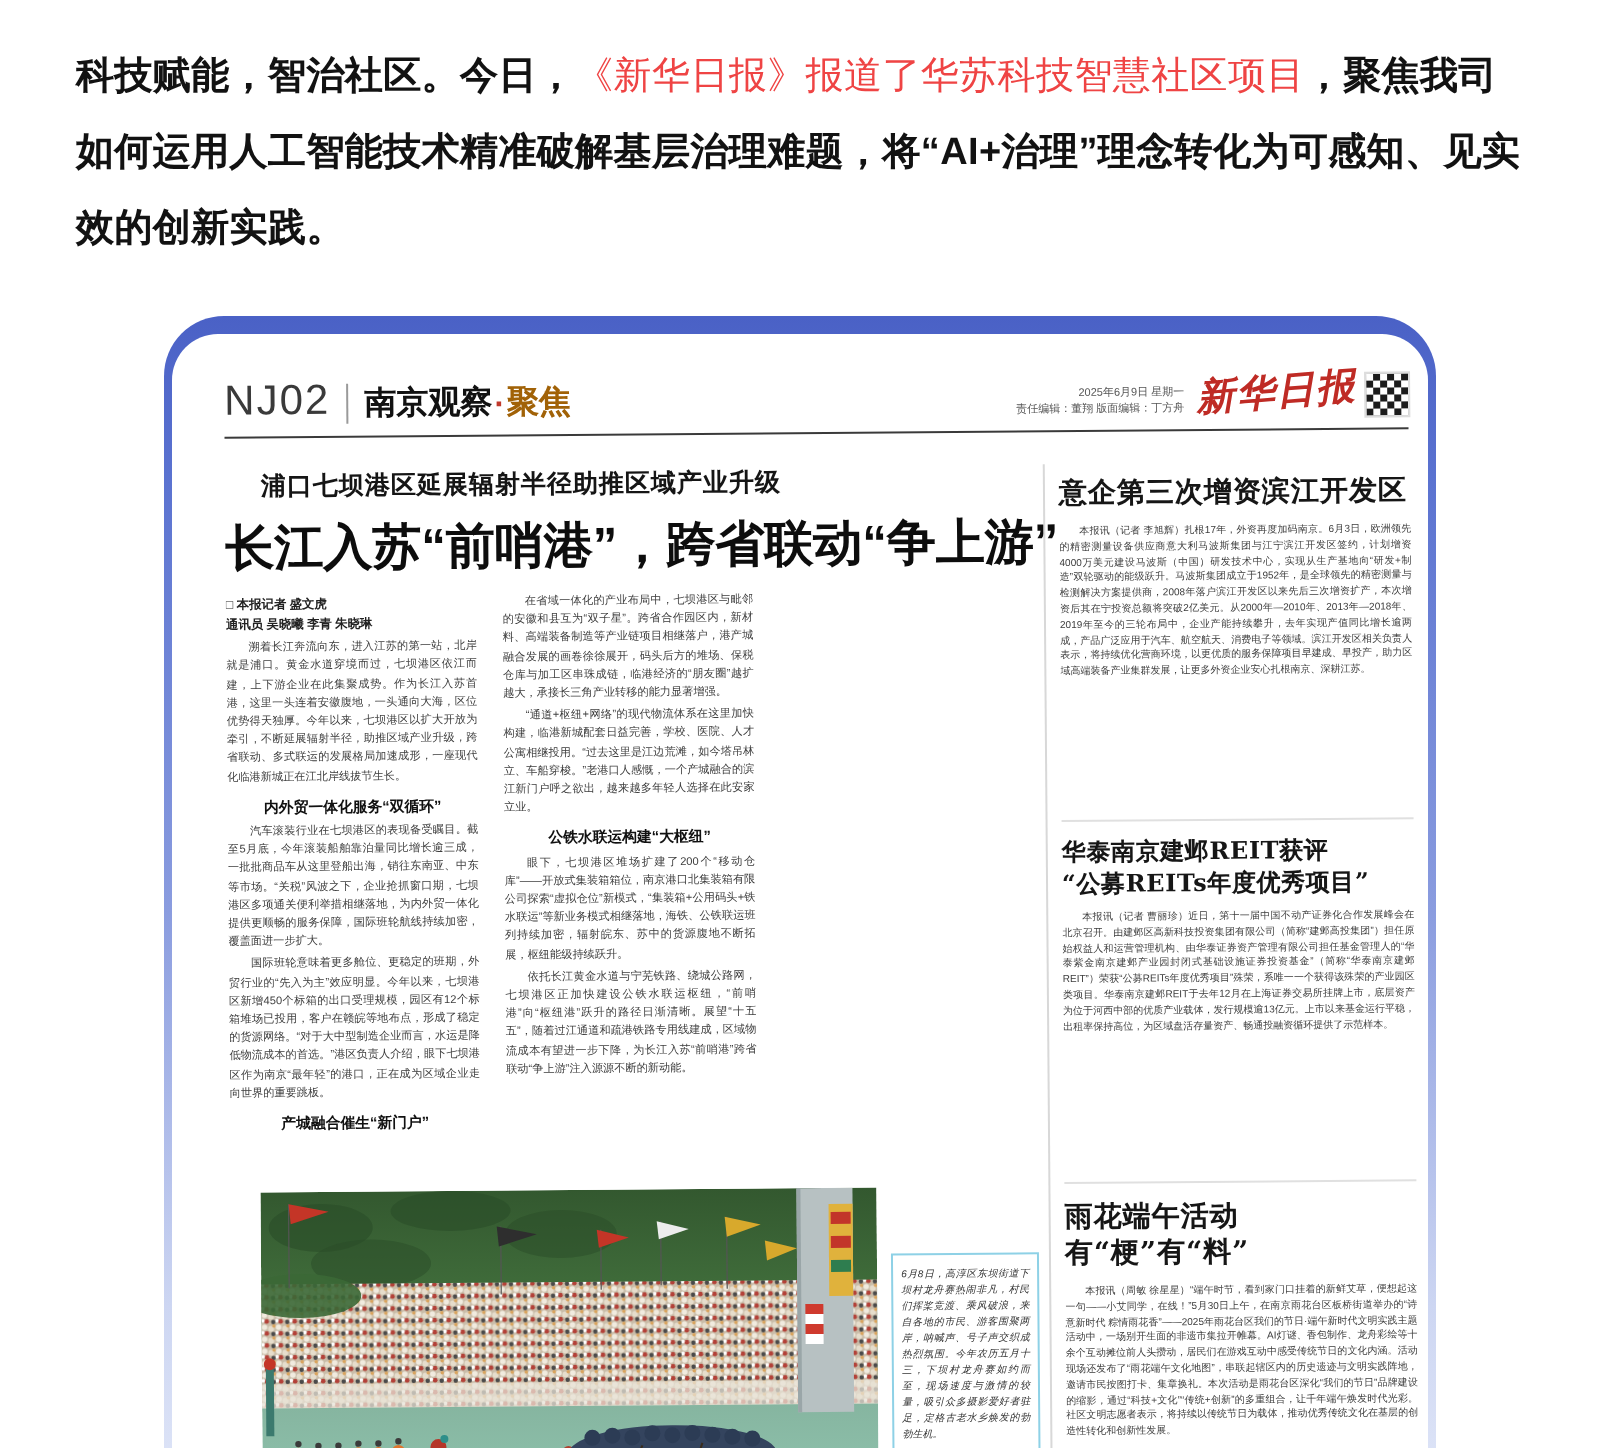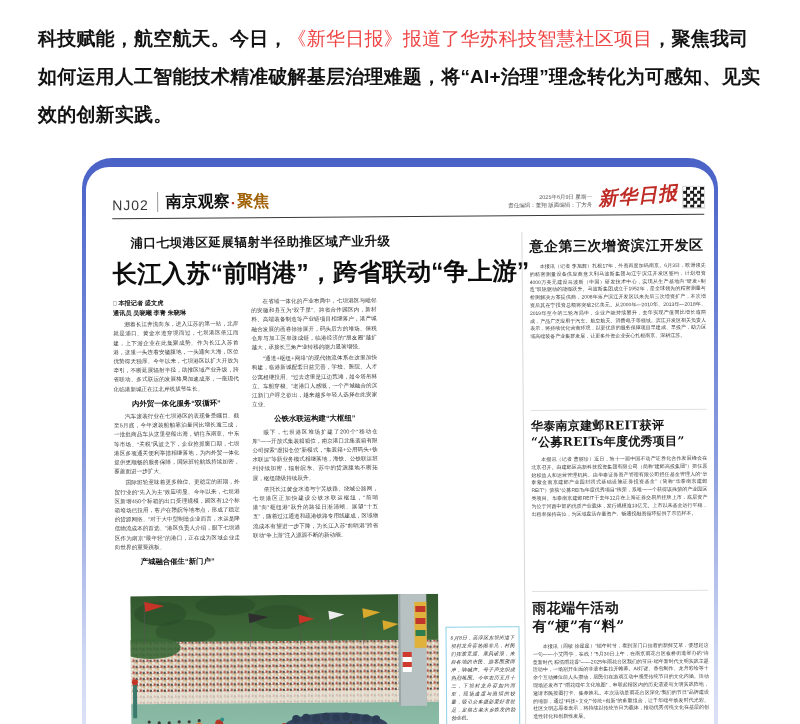--- a/index.html
+++ b/index.html
@@ -22,21 +22,21 @@
     background:linear-gradient(180deg,#4a61c6 0%,#5a72d0 12%,#8a9cdf 45%,#cdd6f2 75%,#eef2fc 100%);
   }
   .card-inner{
     background:#fff;border-radius:23px 23px 0 0;height:100%;
     overflow:hidden;box-sizing:border-box;
     padding:18px 10px 0 26px;
   }
   .paper{transform:rotate(-0.45deg);transform-origin:50% 0;}
   
   .masthead{display:flex;align-items:flex-end;}
-  .pageno{font-size:14px;color:#3a3a3a;letter-spacing:1px;font-weight:500;}
+  .pageno{font-size:21px;color:#3a3a3a;letter-spacing:1px;font-weight:500;}
   .mast-div{width:1px;height:20px;background:#9a9a9a;margin:0 8px 1px 8px;}
   .section{font-size:16px;font-weight:800;color:#111;text-align:center;}
   .section-dot{font-size:16px;font-weight:800;color:#c0392b;margin:0 1px;}
   .section-sub{font-size:16px;font-weight:700;color:#a16207;}
   .mast-spacer{flex:1;}
   .mast-meta{text-align:right;font-size:5.5px;line-height:8px;color:#555;margin:0 6px 1px 0;}
   .logo{
     font-family:"DejaVu Serif",serif;font-style:italic;font-weight:700;
     font-size:19px;color:#bf2b25;letter-spacing:1px;
     transform:rotate(-4deg);margin:0 5px 0 0;
@@ -86,21 +86,21 @@
   .r-body p{margin:0;text-indent:2em;}
   .rb1{height:142px;}
   .rb2{height:130px;}
   .rb3{height:150px;}
   .r-rule{border-bottom:1px solid #e0e0e0;margin:5px 0;}
 </style>
 </head>
 <body>
 
 <div class="intro">
-  <span>科技赋能，航空航天。今日，</span><span class="hl">《新华日报》报道了华苏科技智慧社区项目</span><span>，聚焦我司如何运用人工智能技术精准破解基层治理难题，将“AI+治理”理念转化为可感知、见实效的创新实践。</span>
+  <span>科技赋能，智治社区。今日，</span><span class="hl">《新华日报》报道了华苏科技智慧社区项目</span><span>，聚焦我司如何运用人工智能技术精准破解基层治理难题，将“AI+治理”理念转化为可感知、见实效的创新实践。</span>
 </div>
 
 <div class="card-frame">
   <div class="card-inner">
     <div class="paper">
 
       <div class="masthead">
         <span class="pageno">NJ02</span>
         <span class="mast-div"></span>
         <span class="section">南京观察</span>

